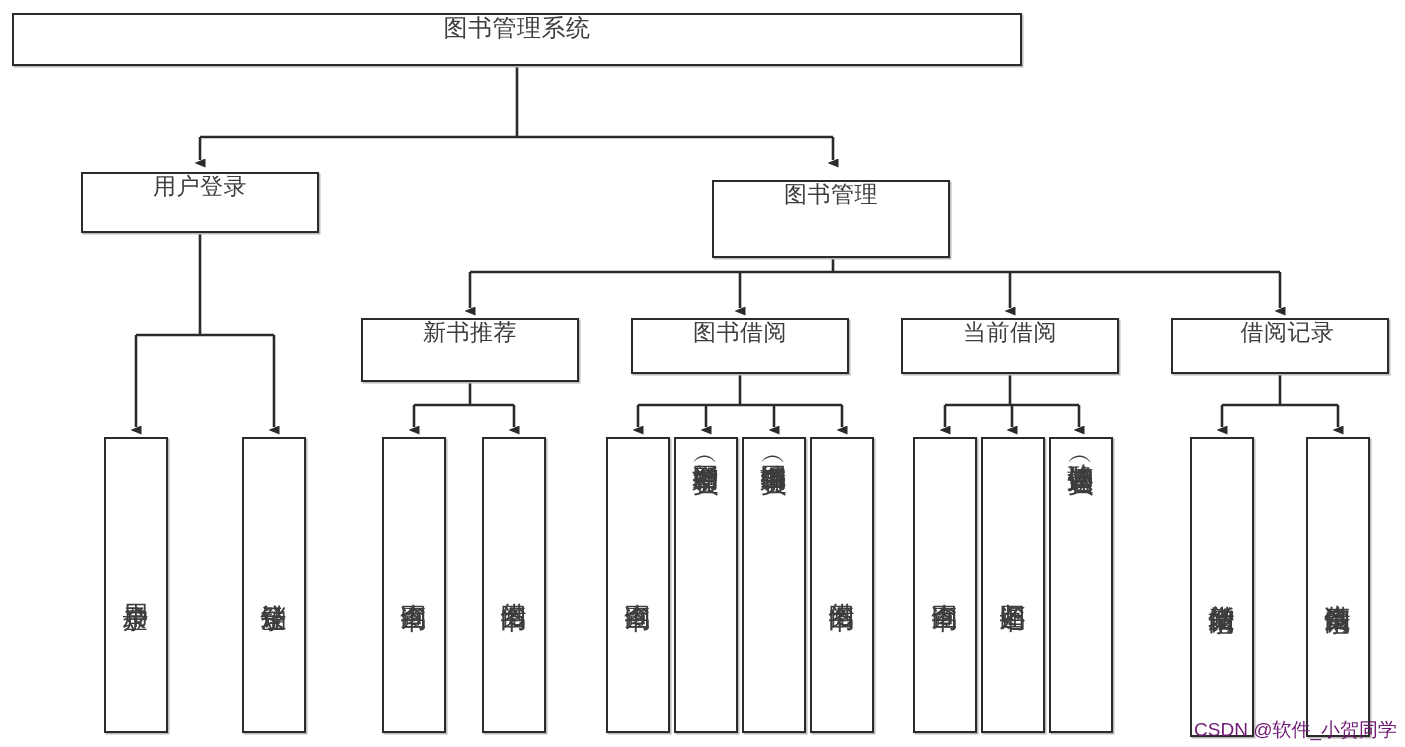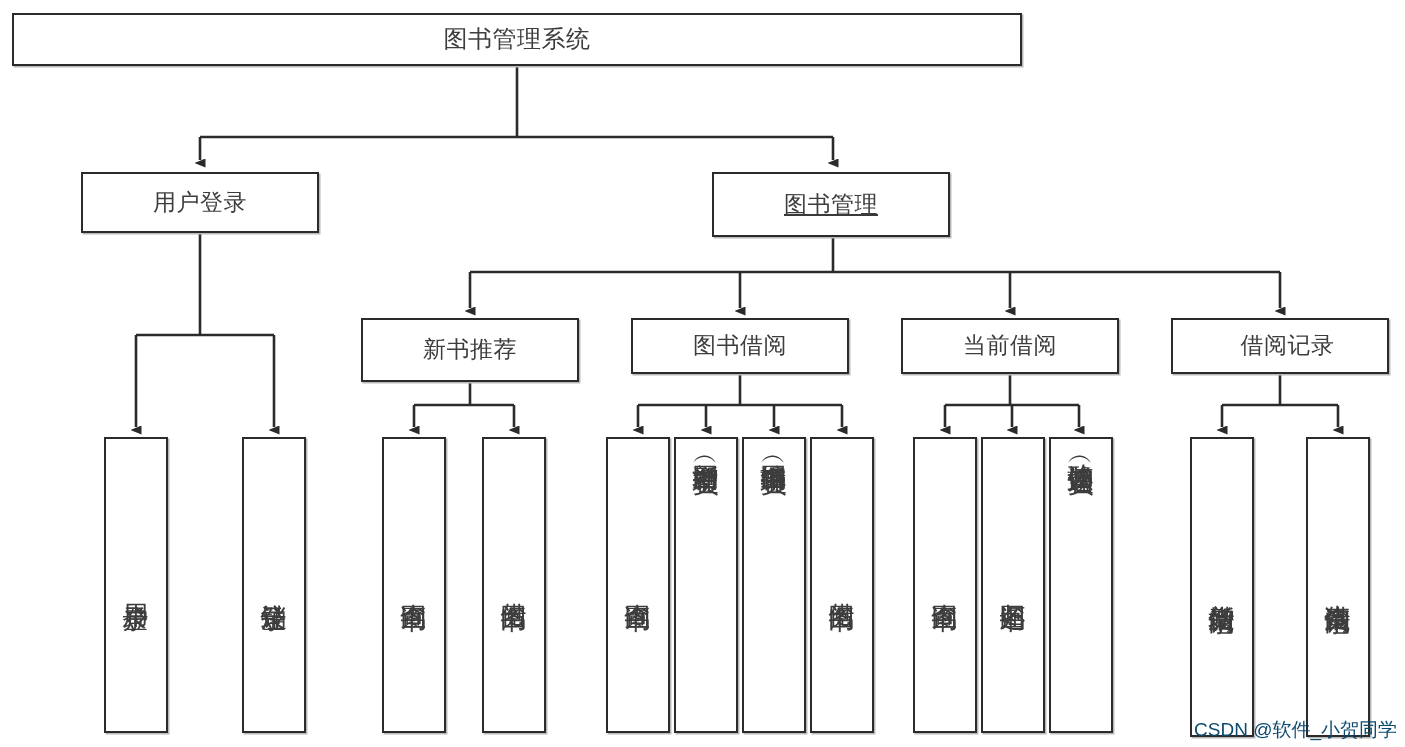--- a/index.html
+++ b/index.html
@@ -26,21 +26,21 @@
     height: 747px;
     pointer-events: none;
   }
   .node {
     position: absolute;
     box-sizing: border-box;
     background: #ffffff;
     border: 2px solid #2b2b2b;
     box-shadow: 1.5px 1.5px 0 0 #b9b9b9;
     display: flex;
-    align-items: center;
+    align-items: flex-start;
     justify-content: center;
     color: #3a3a3a;
     z-index: 2;
   }
   .node-label {
     color: #3d3d3d;
     line-height: 1.12;
     text-align: center;
     white-space: pre;
     letter-spacing: 0.5px;
@@ -68,21 +68,21 @@
   }
   
   .node.vert.tall {
     align-items: flex-start;
   }
   .watermark {
     position: absolute;
     right: 8px;
     bottom: 4px;
     font-size: 19px;
-    color: #0c4a6e;
+    color: #701a75;
     white-space: nowrap;
     z-index: 5;
     font-family: "Liberation Sans", "DejaVu Sans", sans-serif;
     margin-top: 29px;
   }
 </style>
 </head>
 <body>
 
 <div id="diagram-root">
@@ -138,21 +138,21 @@
   </svg>
 
   <div class="node horiz root" style="left:12px; top:13px; width:1010px; height:53px;">
     <span class="node-label">图书管理系统</span>
   </div>
 
   <div class="node horiz" style="left:81px; top:172px; width:238px; height:61px;">
     <span class="node-label">用户登录</span>
   </div>
 
-  <div class="node horiz" style="left:712px; top:172px; width:238px; height:65px;text-decoration:underline;">
+  <div class="node horiz" style="left:712px; top:180px; width:238px; height:78px;">
     <span class="node-label">图书管理</span>
   </div>
 
   <div class="node horiz" style="left:361px; top:318px; width:218px; height:64px;">
     <span class="node-label">新书推荐</span>
   </div>
 
   <div class="node horiz" style="left:631px; top:318px; width:218px; height:56px;">
     <span class="node-label">图书借阅</span>
   </div>

